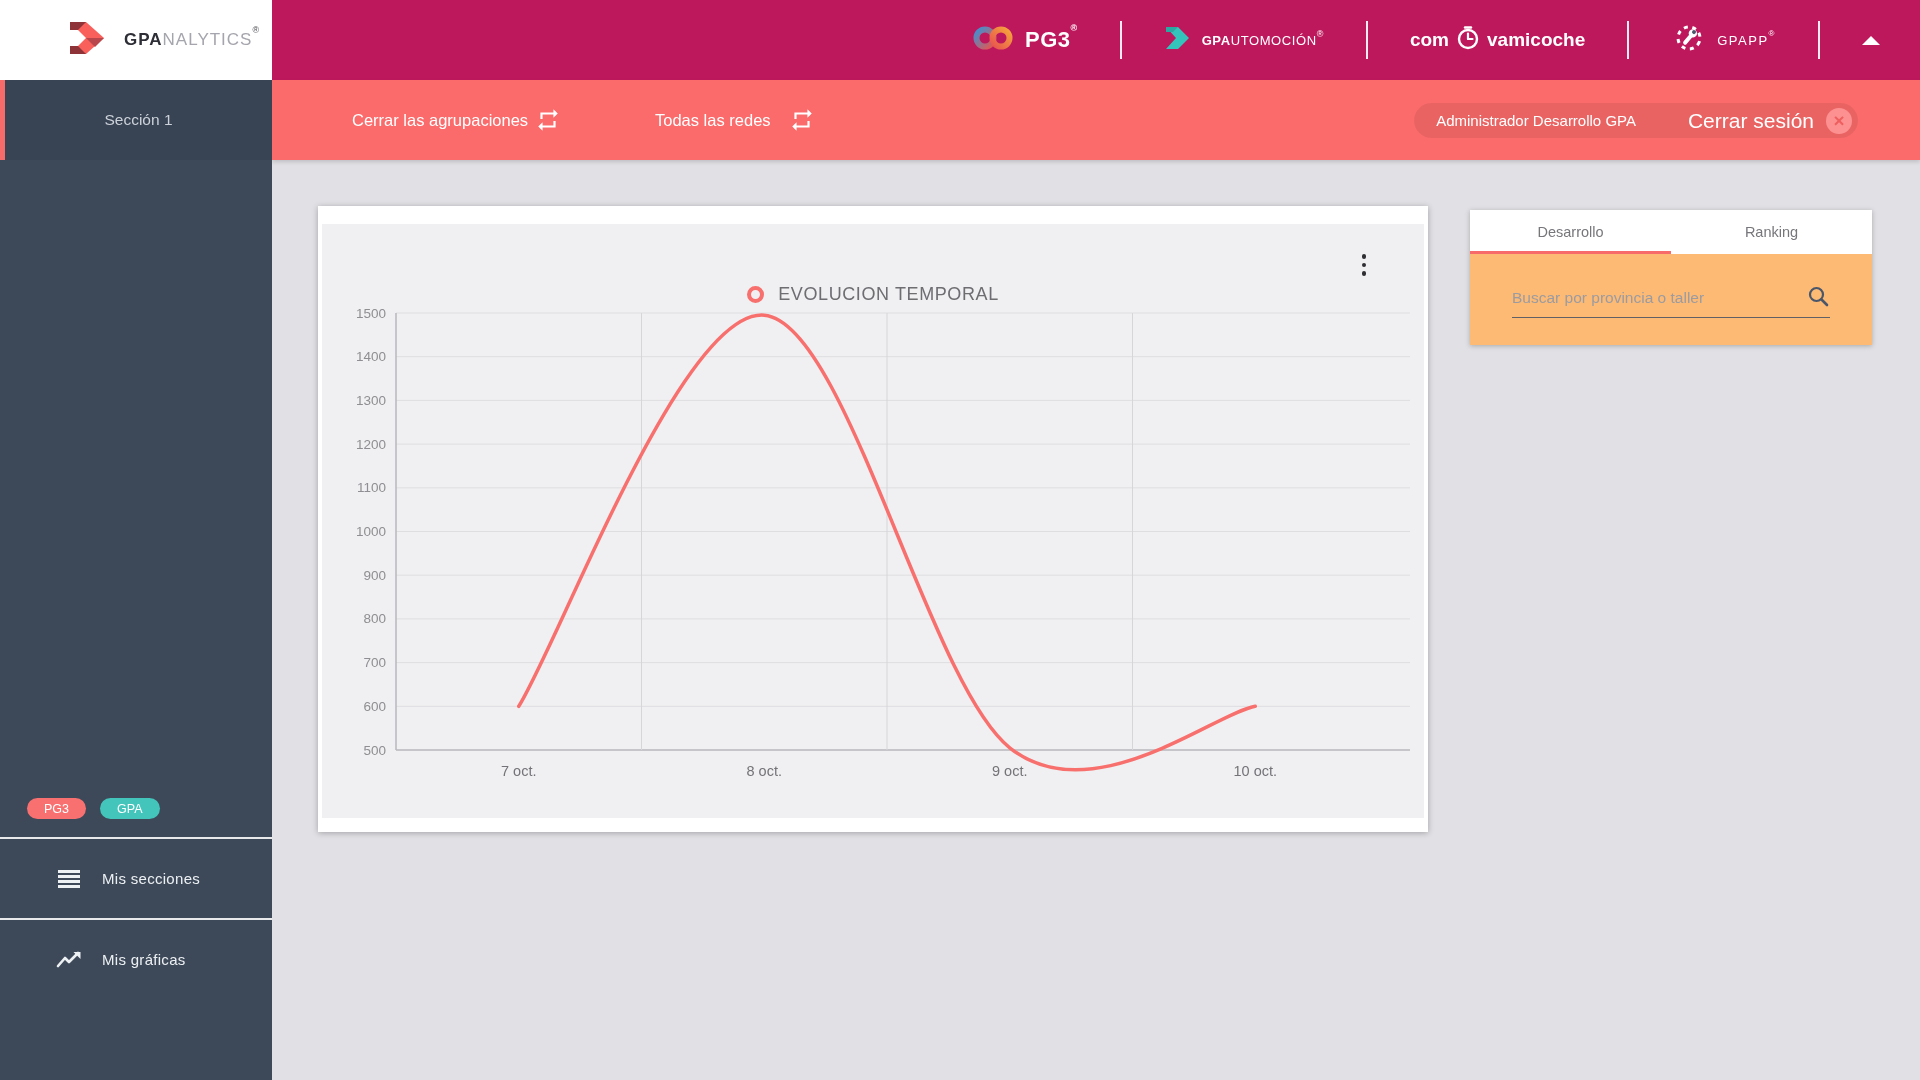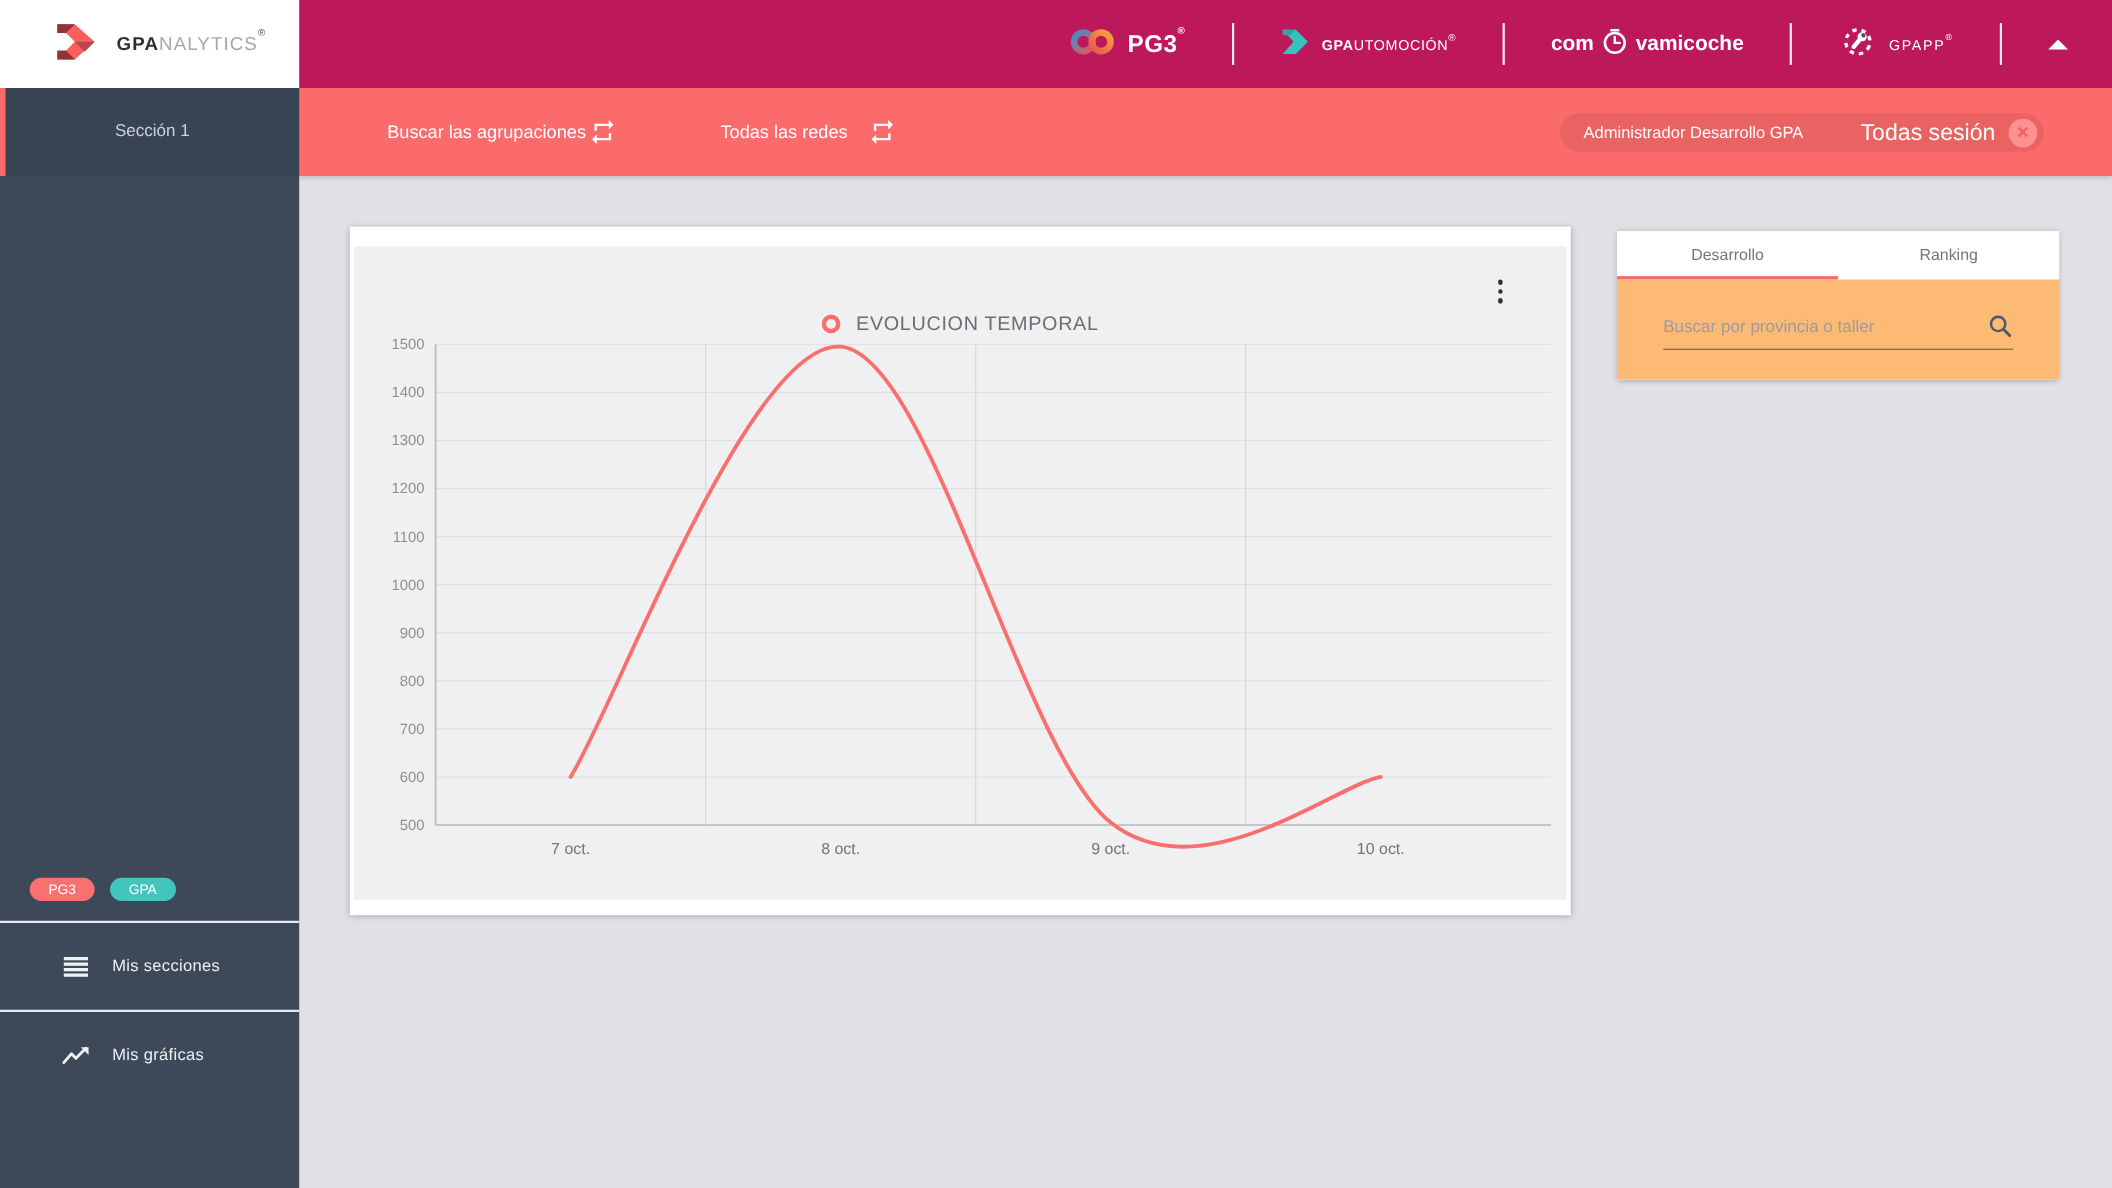--- a/index.html
+++ b/index.html
@@ -13,21 +13,21 @@
   .pdivider { width:2px; height:38px; background:rgba(255,255,255,0.92); }
   .pg3-label { font-size:22px; font-weight:bold; color:#fff; letter-spacing:0.5px; }
   .sup { font-size:9px; vertical-align:top; position:relative; top:-4px; color:#fff; }
   .gpauto-label { font-size:13px; color:#fff; letter-spacing:0.6px; }
   .gpauto-label b { font-weight:bold; }
   .compro-label { font-size:19px; font-weight:bold; color:#fff; }
   .gpapp-label { font-size:13px; color:#fff; letter-spacing:1.5px; }
   .caret-up { width:0; height:0; border-left:9px solid transparent; border-right:9px solid transparent; border-bottom:9px solid #fff; cursor:pointer; }
 
   
-  .brandbox { position:absolute; left:0; top:0; width:272px; height:80px; background:#ffffff; display:flex; align-items:center; padding-left:46px; z-index:5; }
+  .brandbox { position:absolute; left:0; top:0; width:272px; height:80px; background:#ffffff; display:flex; align-items:center; padding-left:64px; z-index:5; }
   .brand-text { margin-left:14px; font-size:17px; letter-spacing:1px; white-space:nowrap; }
   .brand-gpa { font-weight:bold; color:#2e2e37; }
   .brand-rest { color:#a5a5ad; }
   .brand-reg { font-size:9px; color:#4a4a52; vertical-align:top; position:relative; top:-5px; }
 
   
   .redbar { position:absolute; left:272px; top:80px; width:1648px; height:80px; background:#fb6b6b; box-shadow:0 2px 4px rgba(0,0,0,0.15); }
   .filter-label { position:absolute; top:0; height:80px; display:flex; align-items:center; color:#fff; font-size:16.5px; cursor:pointer; }
   .swap-btn { position:absolute; top:27px; width:26px; height:26px; cursor:pointer; }
   .user-pill { position:absolute; right:62px; top:23px; height:35px; border-radius:18px; background:rgba(0,0,0,0.065); display:flex; align-items:center; padding:0 6px 0 22px; }
@@ -156,36 +156,36 @@
         <polygon points="22,39 6,39 6,31 14,31" fill="#8e3438"></polygon>
         <polygon points="22,23 40,23 31,32" fill="#b8464a"></polygon>
       </svg>
     </span>
     <span class="brand-text">
       <span class="brand-gpa">GPA</span><span class="brand-rest">NALYTICS</span><span class="brand-reg">®</span>
     </span>
   </div>
 
   <div class="redbar">
-    <div class="filter-label" style="left:80px;">Buscar las agrupaciones</div>
+    <div class="filter-label" style="left:80px;">Cerrar las agrupaciones</div>
     <div class="swap-btn" style="left:263px;">
       <svg width="26" height="26" viewBox="0 0 24 24">
           <path fill="#fff" d="M7 7h10v3l4-4-4-4v3H5v6h2V7zm10 10H7v-3l-4 4 4 4v-3h12v-6h-2v4z"></path>
         </svg>
     </div>
     <div class="filter-label" style="left:383px;">Todas las redes</div>
     <div class="swap-btn" style="left:517px;">
       <svg width="26" height="26" viewBox="0 0 24 24">
           <path fill="#fff" d="M7 7h10v3l4-4-4-4v3H5v6h2V7zm10 10H7v-3l-4 4 4 4v-3h12v-6h-2v4z"></path>
         </svg>
     </div>
 
     <div class="user-pill">
       <span class="user-name">Administrador Desarrollo GPA</span>
-      <span class="logout-label">Todas sesión</span>
+      <span class="logout-label">Cerrar sesión</span>
       <span class="logout-x">×</span>
     </div>
   </div>
 
   <div class="sidebar">
     <div class="section-item">
       <span>Sección 1</span>
     </div>
 
     <div class="badges">

